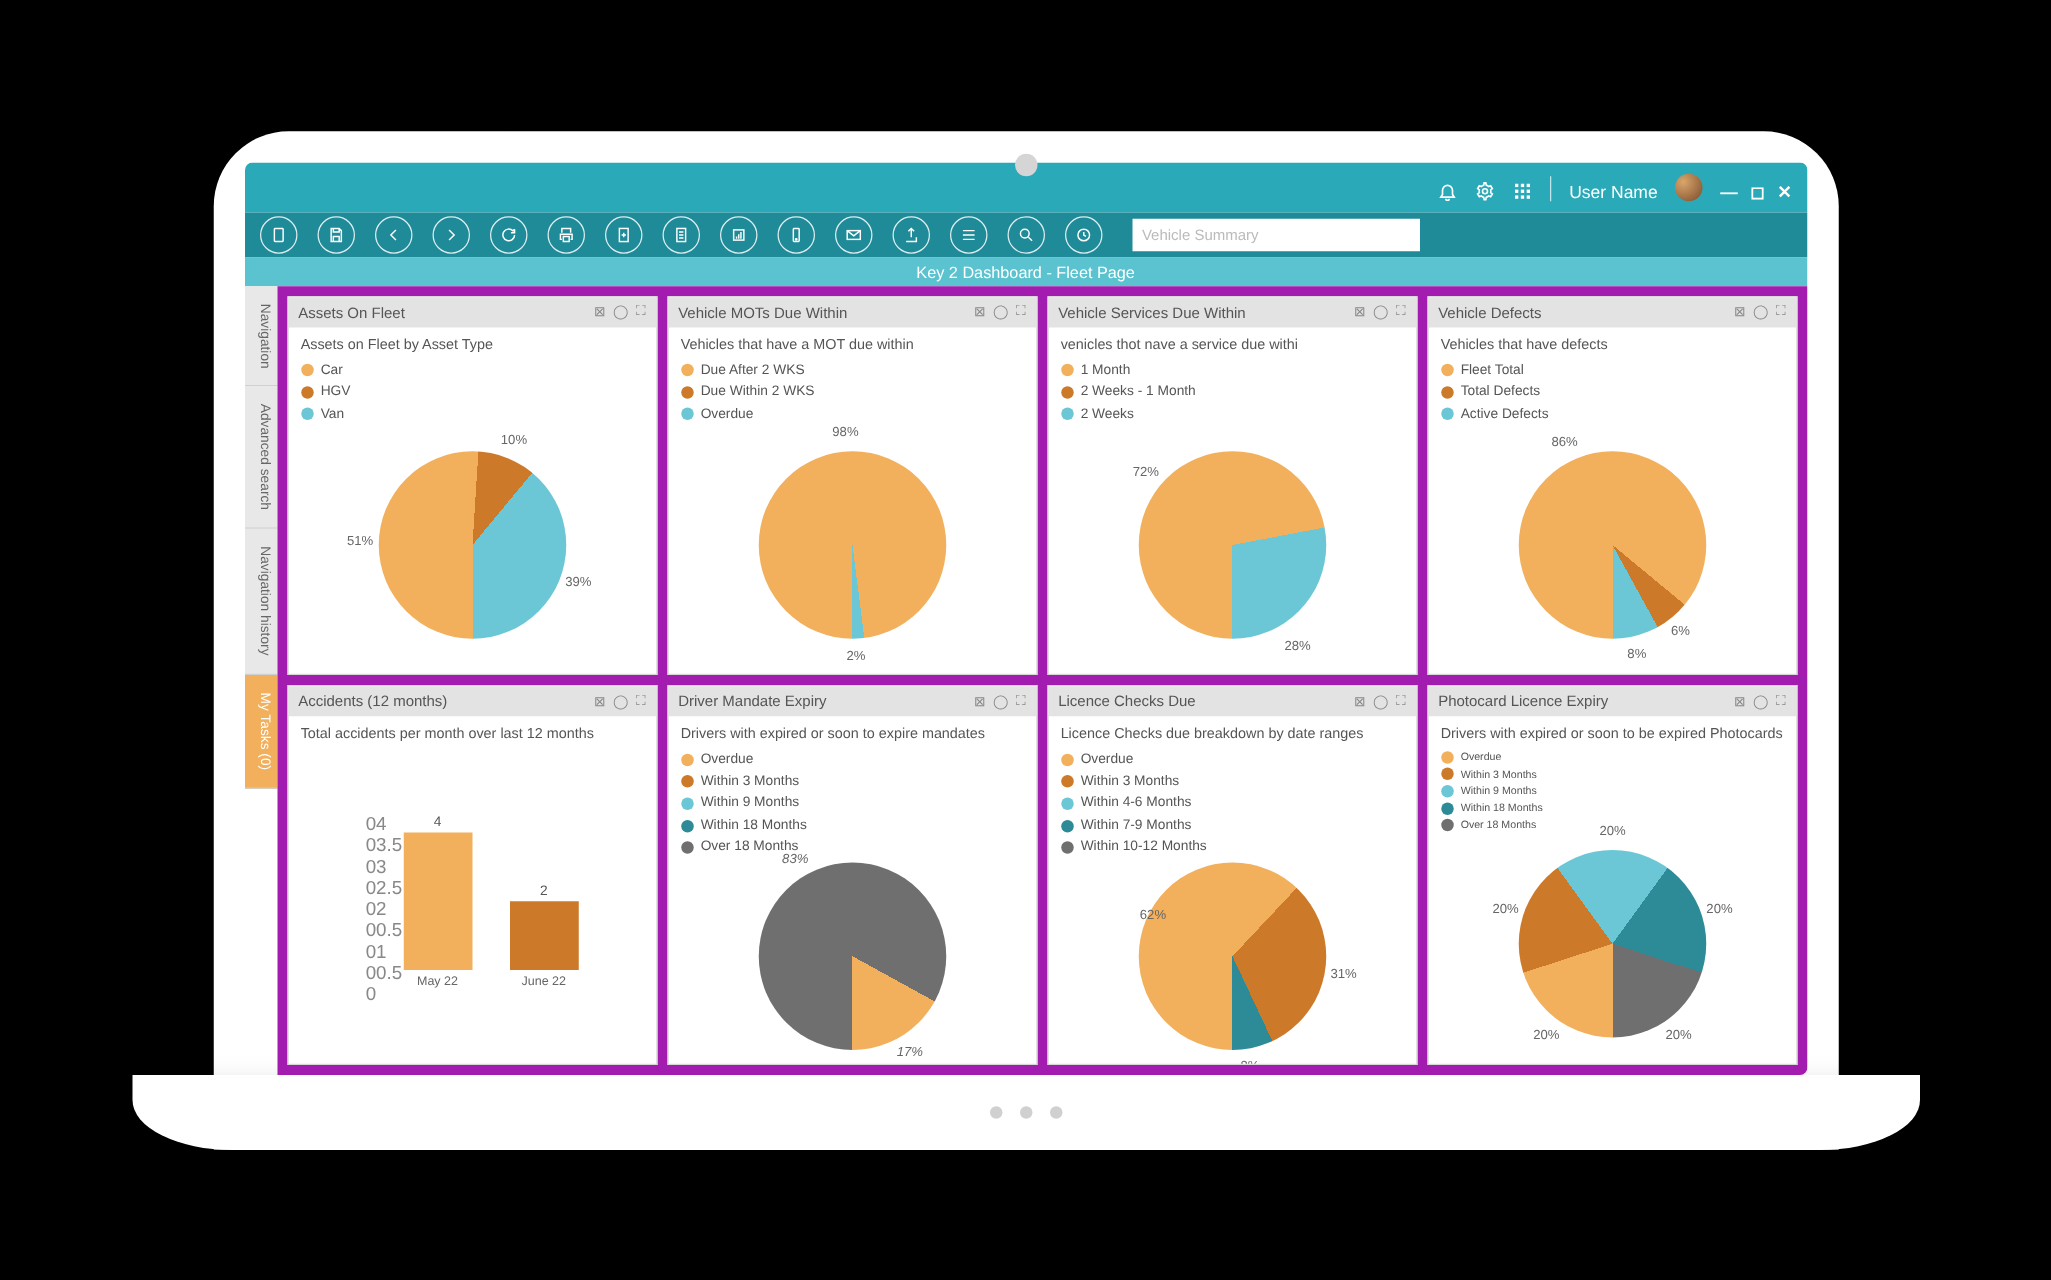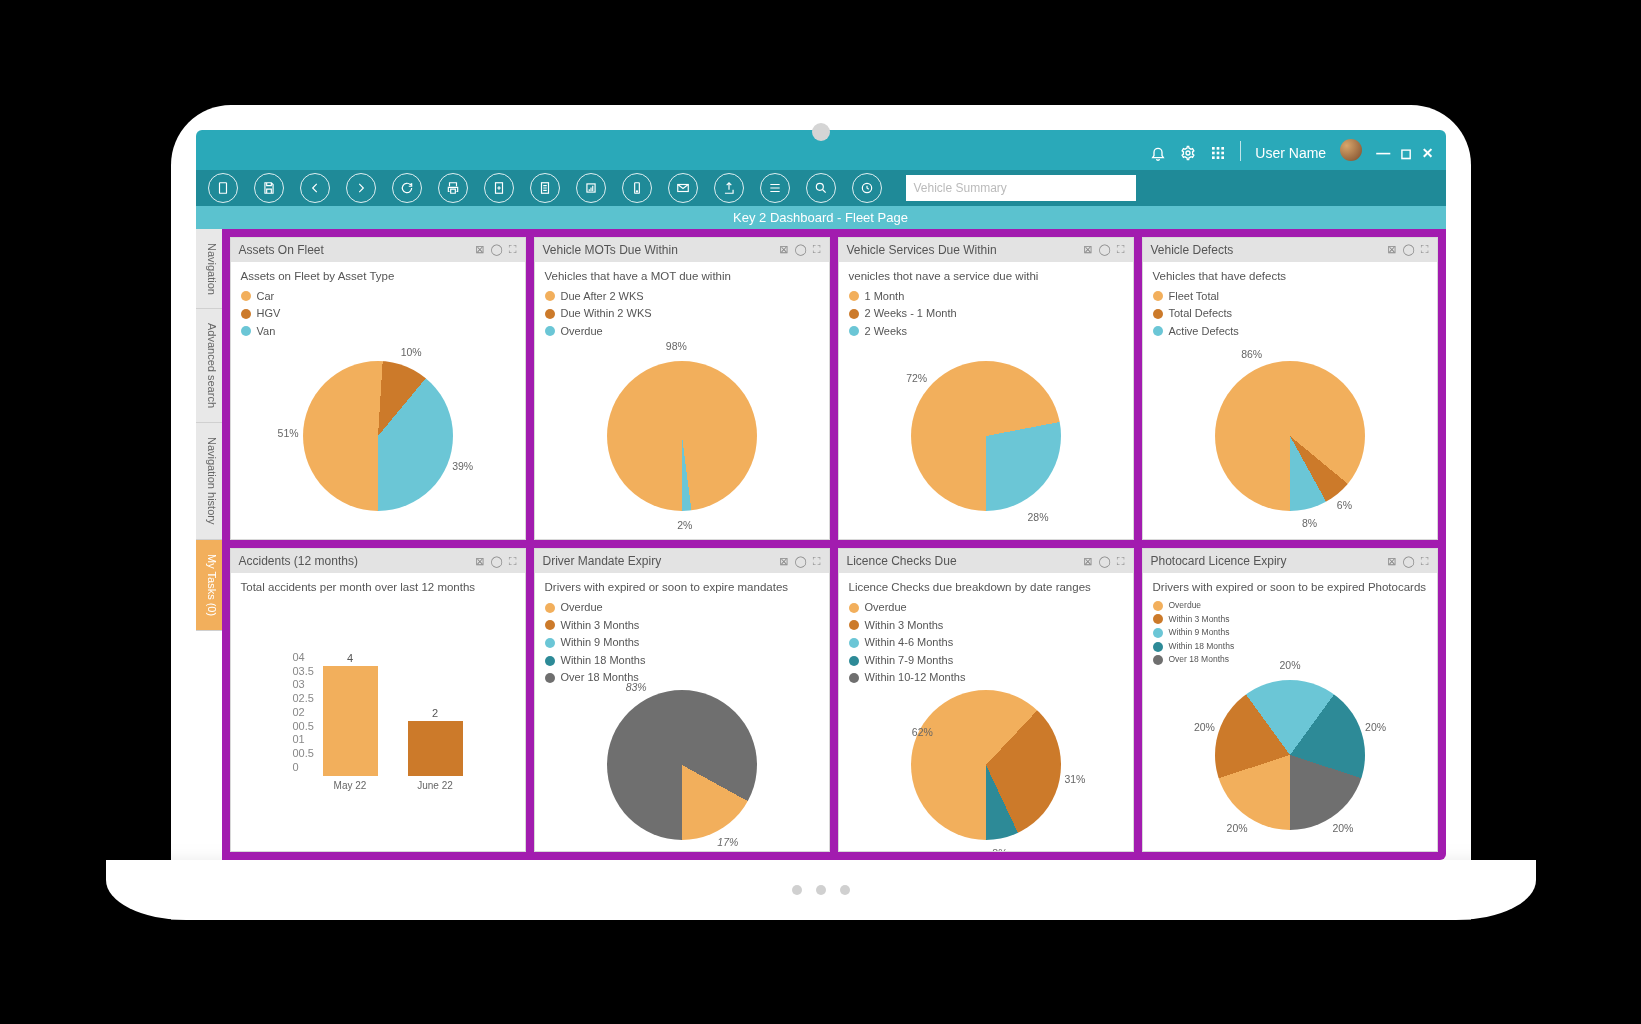--- a/index.html
+++ b/index.html
@@ -47,21 +47,21 @@
   .subtitle{font-size:11.5px;color:var(--text);margin-bottom:6px;}
   .legend{font-size:11px;color:var(--text);line-height:1.6;}
   .legend .row{display:flex;align-items:center;gap:6px;}
   .swatch{width:10px;height:10px;border-radius:50%;flex-shrink:0;}
   .chart-area{flex:1;display:flex;align-items:center;justify-content:center;position:relative;min-height:0;}
   .pie-wrap{position:relative;width:150px;height:150px;}
   .pie{width:100%;height:100%;border-radius:50%;}
   .pie-label{position:absolute;font-size:10.5px;color:#666;white-space:nowrap;}
   
   .bar-chart{display:flex;align-items:flex-end;gap:30px;height:140px;margin-left:30px;position:relative;}
-  .y-axis{position:absolute;left:-30px;top:0;bottom:18px;display:flex;flex-direction:column;justify-content:space-between;font-size:11px;color:#888;}
+  .y-axis{position:absolute;left:-30px;top:0;bottom:18px;display:flex;flex-direction:column;justify-content:space-between;font-size:15px;color:#888;}
   .bar{width:55px;display:flex;flex-direction:column;align-items:center;}
   .bar .fill{width:100%;}
   .bar .val{font-size:11px;color:#555;margin-bottom:2px;}
   .bar .lbl{font-size:10px;color:#666;margin-top:4px;}
   
   .base{height:60px;background:#fff;border-radius:0 0 80px 80px / 0 0 40px 40px;margin:0 -90px;box-shadow:0 20px 30px rgba(0,0,0,.5);display:flex;align-items:center;justify-content:center;gap:14px;}
   .dot{width:10px;height:10px;border-radius:50%;background:#d0d0d0;}
   .icon{display:inline-flex;}
 </style>
 </head>

